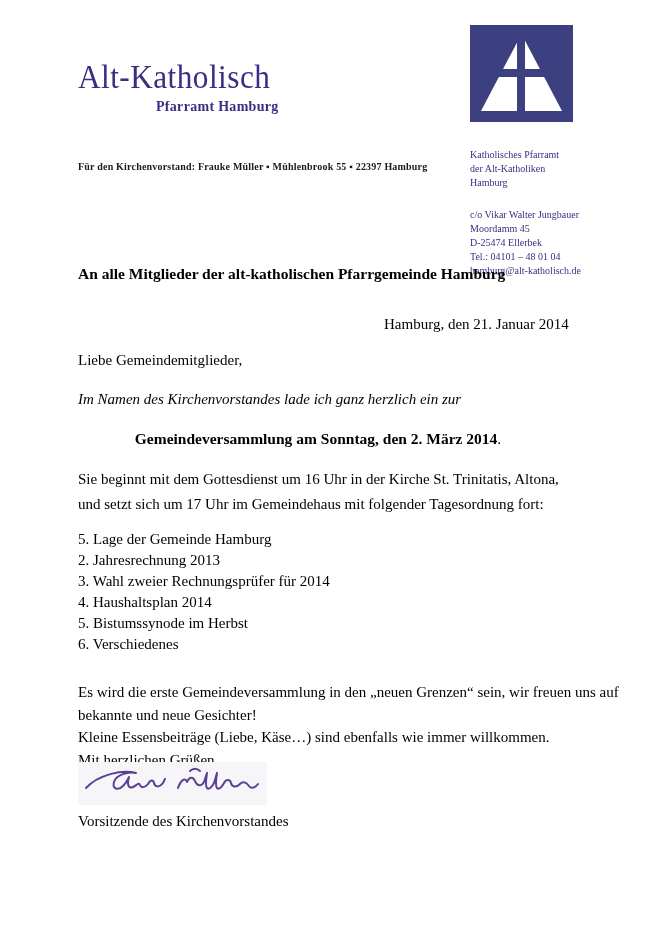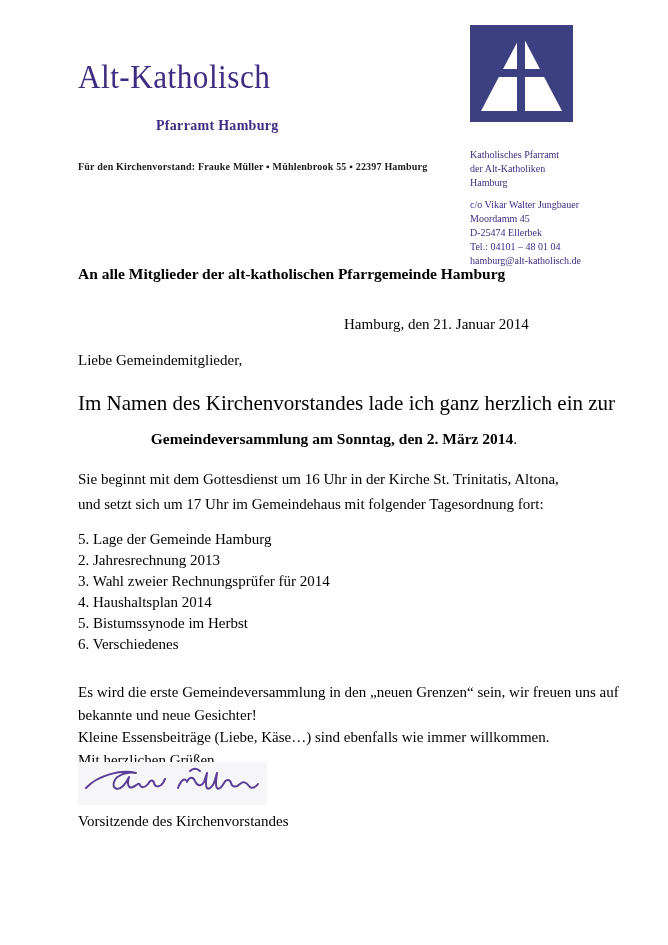--- a/index.html
+++ b/index.html
@@ -13,42 +13,42 @@
   .nowrap{white-space:nowrap;}
 
   
   .brand-title{
     left:78px;top:58px;
     font-size:34px;font-weight:400;color:#3e2c82;
     letter-spacing:0.5px;transform:scaleX(0.92);transform-origin:left top;
   }
   .brand-sub{
     left:156px;top:99px;
-    font-size:14px;font-weight:700;color:#3e2c82;letter-spacing:0.3px;margin-top:19px;
+    font-size:14px;font-weight:700;color:#3e2c82;letter-spacing:0.3px;
   }
   .logo{left:470px;top:25px;width:103px;height:97px;}
 
   .sender-line{
     left:78px;top:161px;
     font-size:10px;font-weight:700;color:#1a1a1a;letter-spacing:0.2px;
   }
 
   .office-block{
     left:470px;top:148px;width:175px;
     font-size:10px;color:#3e2c82;line-height:14px;
   }
-  .office-block .grp+.grp{margin-top:8px;}
+  .office-block .grp+.grp{margin-top:18px;}
 
   
   .recipient{left:78px;top:265px;font-size:15.5px;font-weight:700;}
-  .dateline{left:344px;top:316px;font-size:15px;text-align:right;}
+  .dateline{left:384px;top:316px;font-size:15px;text-align:right;}
   .salutation{left:78px;top:352px;font-size:15px;}
-  .intro{left:78px;top:391px;font-size:21px;}
+  .intro{left:78px;top:391px;font-size:15px;font-style:italic;}
   .headline{
-    left:78px;top:430px;width:512px;text-align:center;
+    left:62px;top:430px;width:512px;text-align:center;
     font-size:15.5px;font-weight:700;
   }
   .headline .dot{font-weight:400;}
   .body1{left:78px;top:467px;font-size:15px;line-height:25px;}
   .agenda{left:78px;top:529px;font-size:15px;line-height:21px;}
   .body2{left:78px;top:681px;font-size:15px;line-height:22.5px;}
 
   .signature-box{
     left:78px;top:762px;width:189px;height:43px;
     background:#f6f6f8;

